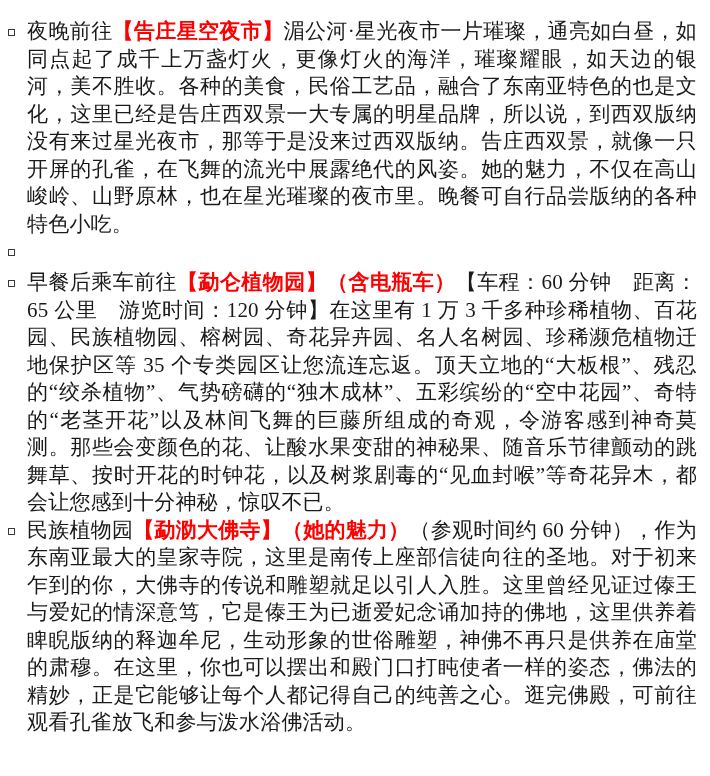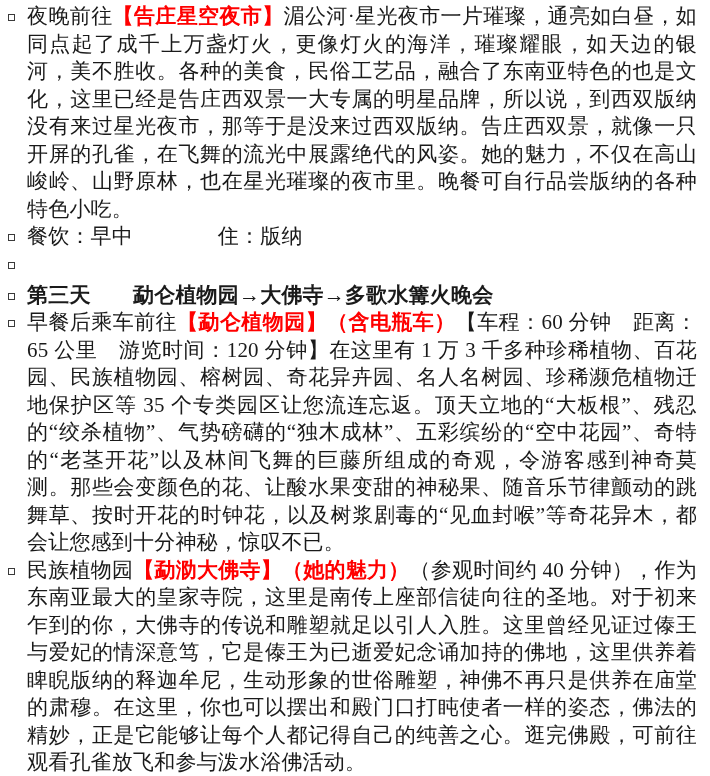--- a/index.html
+++ b/index.html
@@ -7,21 +7,21 @@
     padding: 0;
     background: #ffffff;
   }
   .page {
     position: relative;
     width: 710px;
     height: 776px;
     background: #ffffff;
     overflow: hidden;
     box-sizing: border-box;
-    padding-top: 3px;
+    padding-top: 18px;
     font-family: "Liberation Serif", "DejaVu Serif", serif;
     color: #1a1a1a;
   }
   .block {
     position: relative;
     padding-left: 27px;
     padding-right: 13px;
     box-sizing: border-box;
   }
   .block.empty {
@@ -55,34 +55,26 @@
 </style>
 </head>
 <body>
 
 <div class="page">
   <div id="content">
       <div class="block para">
         <span class="bullet"></span>
         <div class="text"><span class="seg-normal">夜晚前往</span><span class="seg-red">【告庄星空夜市】</span><span class="seg-normal">湄公河·星光夜市一片璀璨，通亮如白昼，如同点起了成千上万盏灯火，更像灯火的海洋，璀璨耀眼，如天边的银河，美不胜收。各种的美食，民俗工艺品，融合了东南亚特色的也是文化，这里已经是告庄西双景一大专属的明星品牌，所以说，到西双版纳没有来过星光夜市，那等于是没来过西双版纳。告庄西双景，就像一只开屏的孔雀，在飞舞的流光中展露绝代的风姿。她的魅力，不仅在高山峻岭、山野原林，也在星光璀璨的夜市里。晚餐可自行品尝版纳的各种特色小吃。</span></div>
       </div>
-      <div class="block para">
-        <span class="bullet"></span>
-        <div class="text"><span class="seg-normal">餐饮：早中　　　　住：版纳</span></div>
-      </div>
       <div class="block empty">
         <span class="bullet"></span>
         <div class="text"></div>
-      </div>
-      <div class="block heading">
-        <span class="bullet"></span>
-        <div class="text"><span class="seg-normal">第三天　　勐仑植物园→大佛寺→多歌水篝火晚会</span></div>
       </div>
       <div class="block para">
         <span class="bullet"></span>
         <div class="text"><span class="seg-normal">早餐后乘车前往</span><span class="seg-red">【勐仑植物园】（含电瓶车）</span><span class="seg-normal">【车程：60 分钟　距离：65 公里　游览时间：120 分钟】在这里有 1 万 3 千多种珍稀植物、百花园、民族植物园、榕树园、奇花异卉园、名人名树园、珍稀濒危植物迁地保护区等 35 个专类园区让您流连忘返。顶天立地的“大板根”、残忍的“绞杀植物”、气势磅礴的“独木成林”、五彩缤纷的“空中花园”、奇特的“老茎开花”以及林间飞舞的巨藤所组成的奇观，令游客感到神奇莫测。那些会变颜色的花、让酸水果变甜的神秘果、随音乐节律颤动的跳舞草、按时开花的时钟花，以及树浆剧毒的“见血封喉”等奇花异木，都会让您感到十分神秘，惊叹不已。</span></div>
       </div>
       <div class="block para">
         <span class="bullet"></span>
-        <div class="text"><span class="seg-normal">民族植物园</span><span class="seg-red">【勐泐大佛寺】（她的魅力）</span><span class="seg-normal">（参观时间约 40 分钟），作为东南亚最大的皇家寺院，这里是南传上座部信徒向往的圣地。对于初来乍到的你，大佛寺的传说和雕塑就足以引人入胜。这里曾经见证过傣王与爱妃的情深意笃，它是傣王为已逝爱妃念诵加持的佛地，这里供养着睥睨版纳的释迦牟尼，生动形象的世俗雕塑，神佛不再只是供养在庙堂的肃穆。在这里，你也可以摆出和殿门口打盹使者一样的姿态，佛法的精妙，正是它能够让每个人都记得自己的纯善之心。逛完佛殿，可前往观看孔雀放飞和参与泼水浴佛活动。</span></div>
+        <div class="text"><span class="seg-normal">民族植物园</span><span class="seg-red">【勐泐大佛寺】（她的魅力）</span><span class="seg-normal">（参观时间约 60 分钟），作为东南亚最大的皇家寺院，这里是南传上座部信徒向往的圣地。对于初来乍到的你，大佛寺的传说和雕塑就足以引人入胜。这里曾经见证过傣王与爱妃的情深意笃，它是傣王为已逝爱妃念诵加持的佛地，这里供养着睥睨版纳的释迦牟尼，生动形象的世俗雕塑，神佛不再只是供养在庙堂的肃穆。在这里，你也可以摆出和殿门口打盹使者一样的姿态，佛法的精妙，正是它能够让每个人都记得自己的纯善之心。逛完佛殿，可前往观看孔雀放飞和参与泼水浴佛活动。</span></div>
       </div>
     </div>
 </div>
 
 </body></html>

